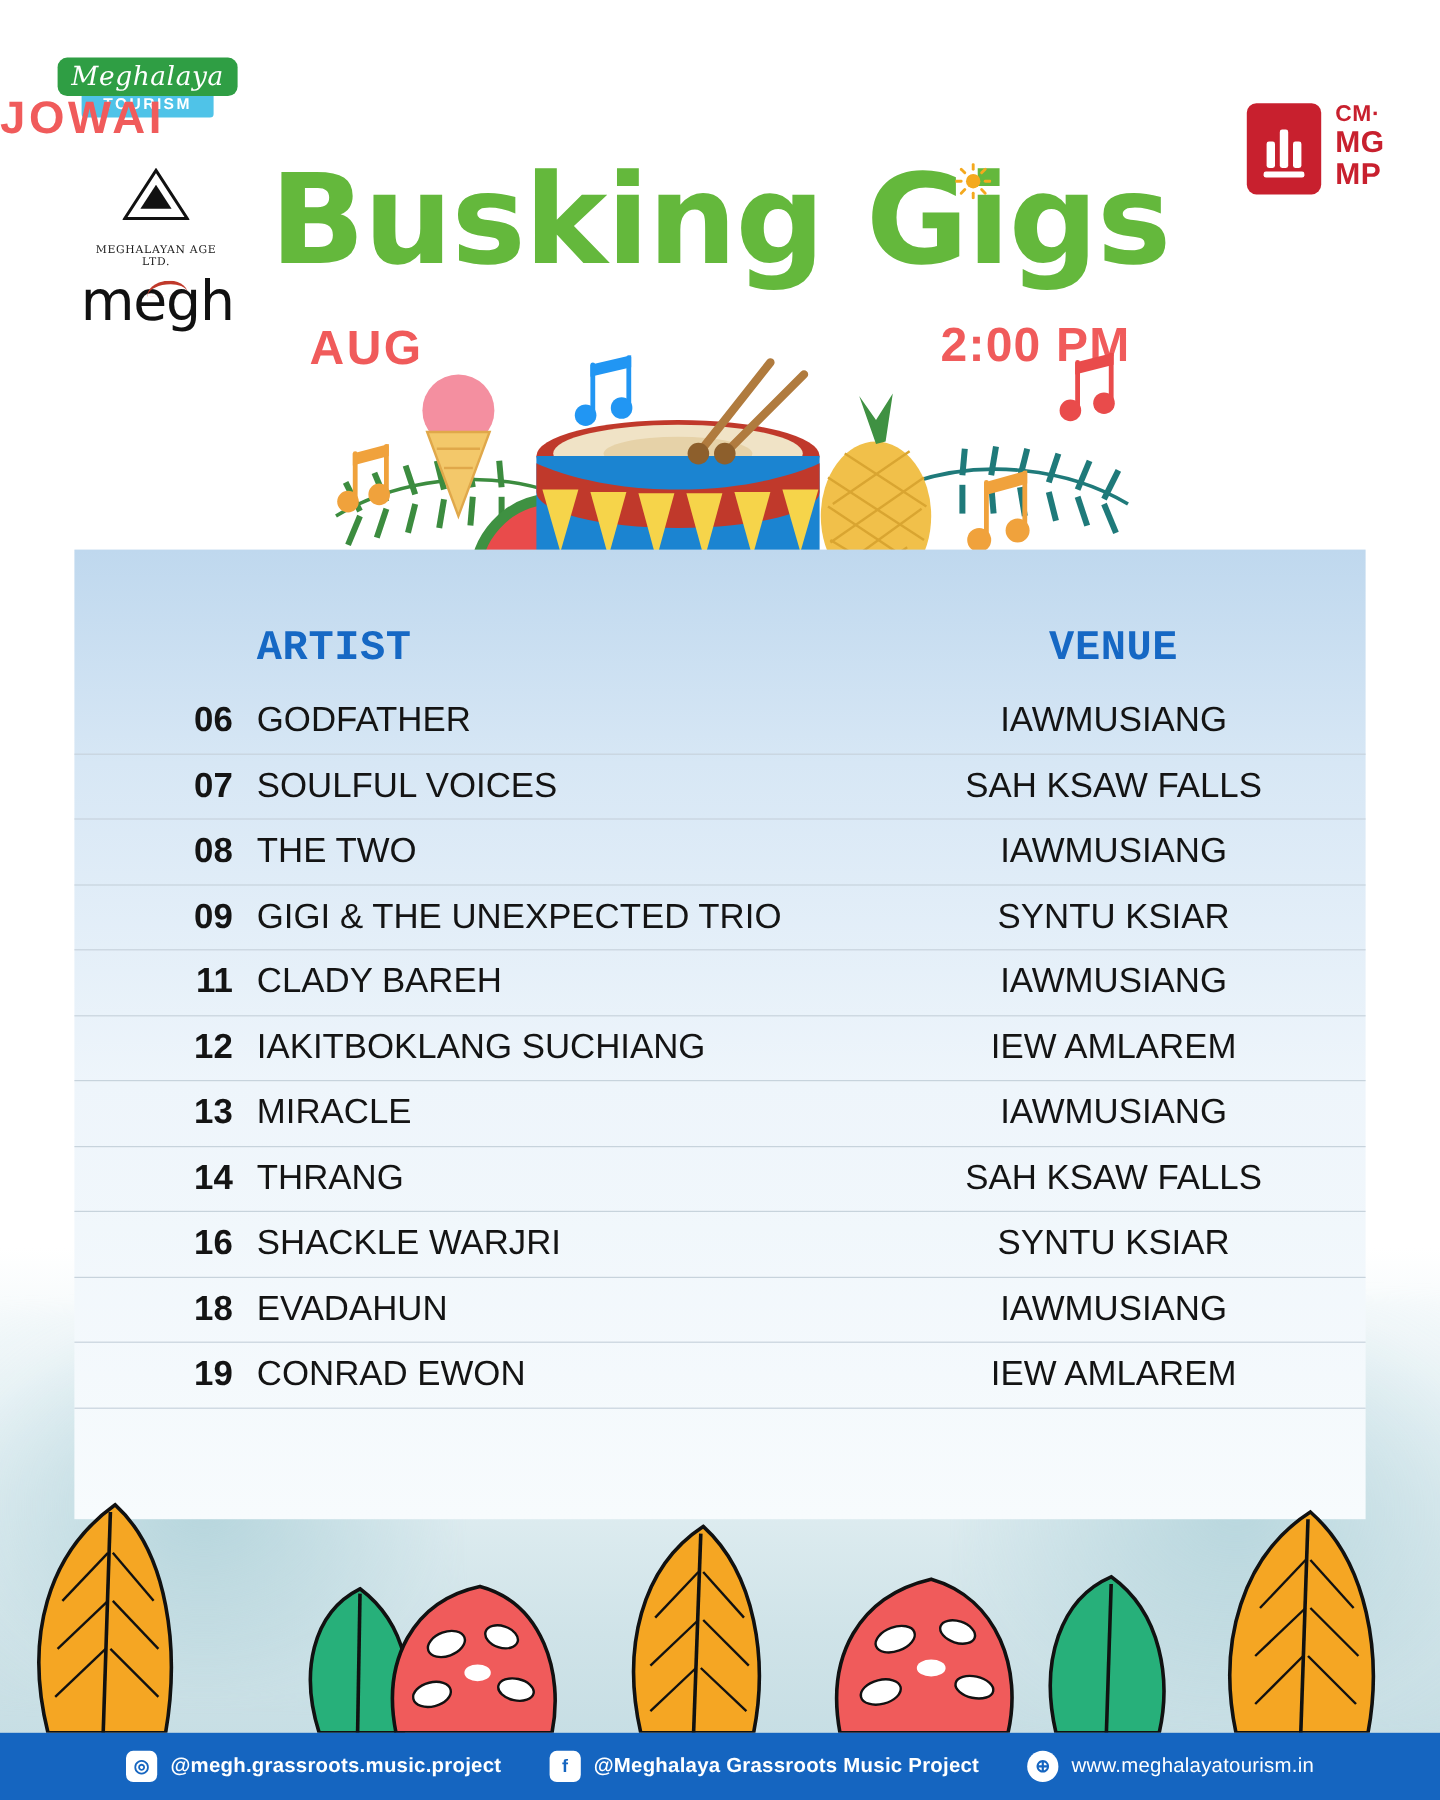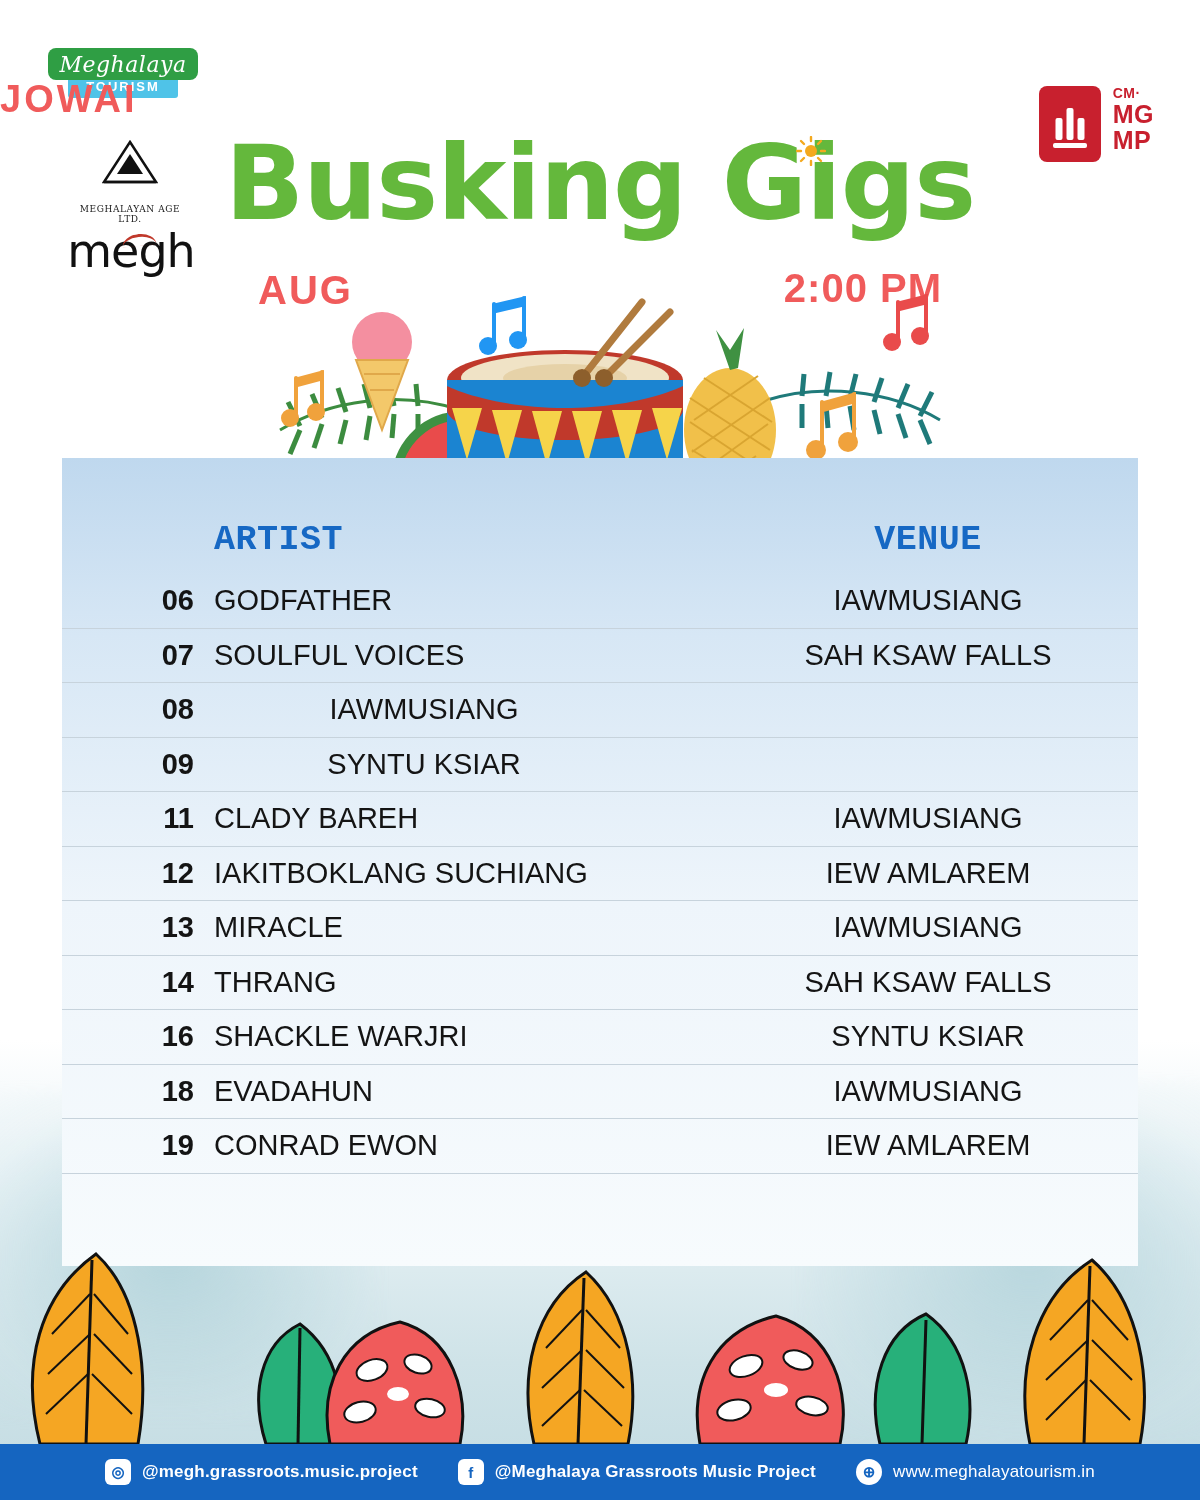--- a/index.html
+++ b/index.html
@@ -94,21 +94,21 @@
     position: absolute; left: 50%; top: 50%; transform: translate(-50%,-50%);
     display: flex; gap: 4px; align-items: flex-end;
   }
   .logo-cm .sq .bars i { display:block; width: 7px; background: #fff; border-radius: 2px; }
   .logo-cm .sq .base {
     position: absolute; left: 14px; right: 14px; bottom: 14px; height: 5px; background: #fff; border-radius: 2px;
   }
   .logo-cm .letters {
     color: #c8202e; font-weight: bold; font-size: 25px; line-height: 1.05; letter-spacing: .5px;
   }
-  .logo-cm .letters .cm { font-size: 14px; }
+  .logo-cm .letters .cm { font-size: 19px; }
 
   
   .jowai {
     position: absolute; top: 78px; left: 0; right: 0; text-align: left;
     color: #f05b5b; font-size: 38px; font-weight: bold; letter-spacing: 3px;
   }
   .title {
     position: absolute; top: 122px; left: 0; right: 0; text-align: center;
     color: #64b83c; font-size: 104px; font-weight: bold; letter-spacing: -1px;
     font-family: "DejaVu Sans", sans-serif;
@@ -380,24 +380,26 @@
         <div class="artist">GODFATHER</div>
         <div class="venue">IAWMUSIANG</div>
       </div>
       <div class="row">
         <div class="date">07</div>
         <div class="artist">SOULFUL VOICES</div>
         <div class="venue">SAH KSAW FALLS</div>
       </div>
       <div class="row">
         <div class="date">08</div>
+        <div class="artist">THE TWO</div>
         <div class="venue">IAWMUSIANG</div>
       </div>
       <div class="row">
         <div class="date">09</div>
+        <div class="artist">GIGI &amp; THE UNEXPECTED TRIO</div>
         <div class="venue">SYNTU KSIAR</div>
       </div>
       <div class="row">
         <div class="date">11</div>
         <div class="artist">CLADY BAREH</div>
         <div class="venue">IAWMUSIANG</div>
       </div>
       <div class="row">
         <div class="date">12</div>
         <div class="artist">IAKITBOKLANG SUCHIANG</div>

